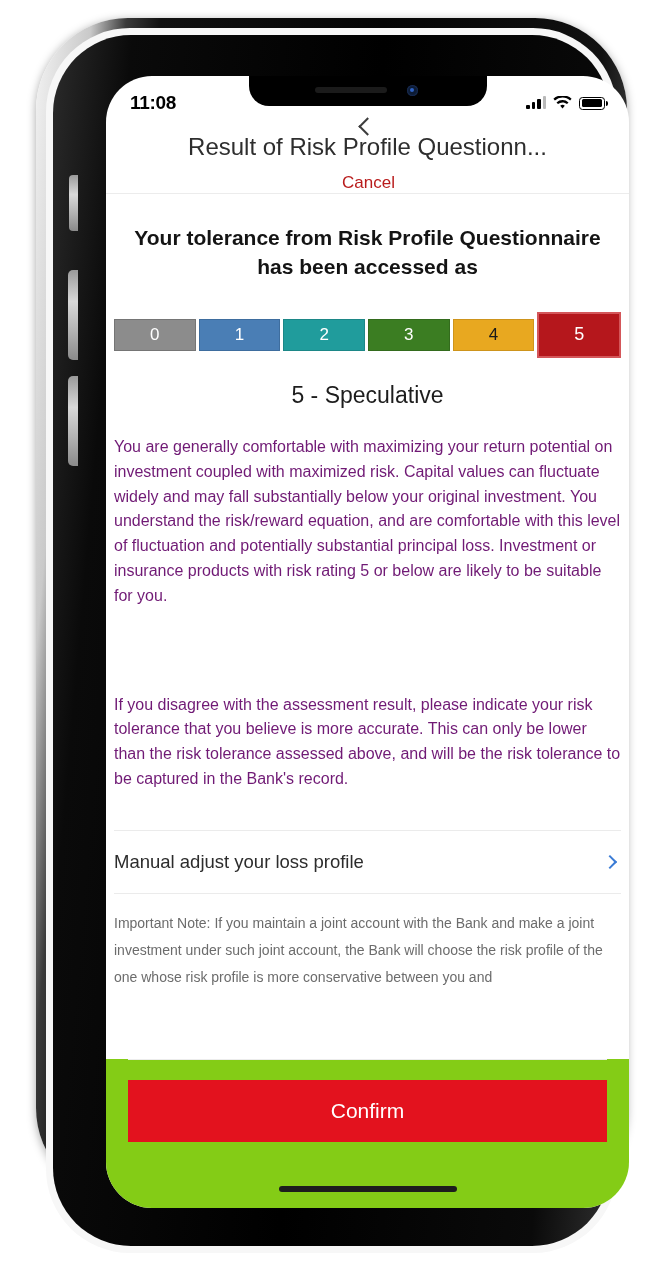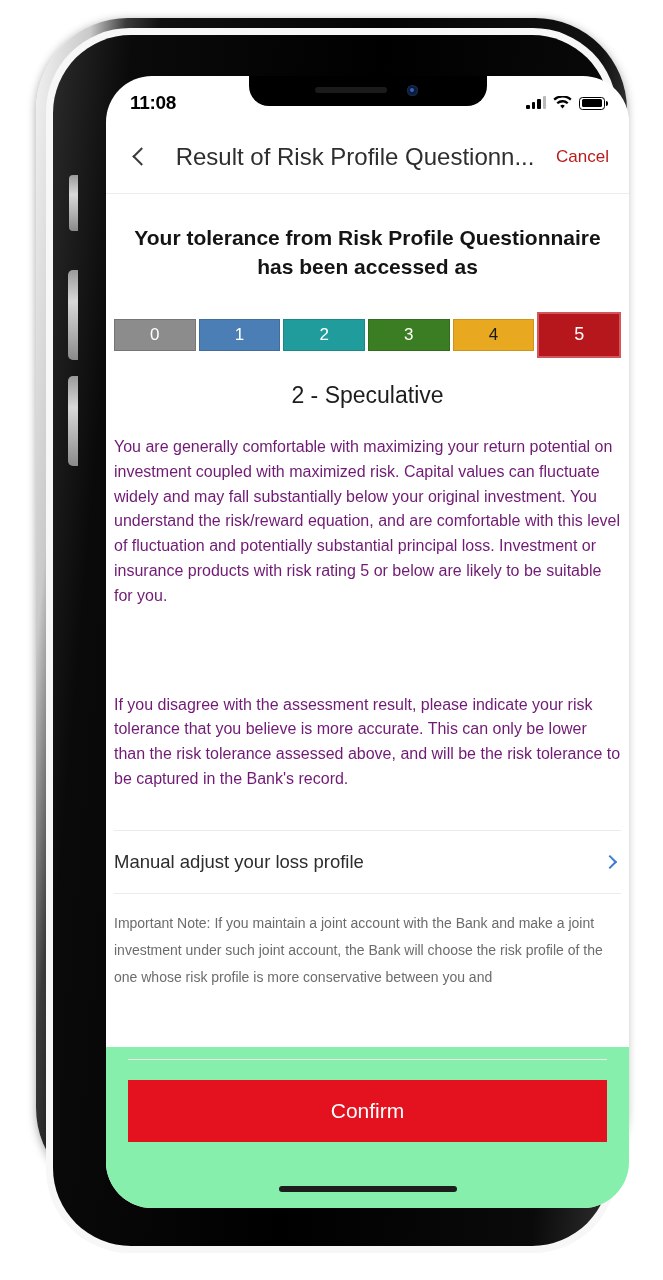--- a/index.html
+++ b/index.html
@@ -117,20 +117,21 @@
   }
   #battery-fill { width: 100%; height: 100%; background: #000; border-radius: 1.5px; }
 
   
   #nav-bar {
     height: 74px;
     display: flex; align-items: center;
     padding: 0 20px;
     border-bottom: 1px solid #ececec;
     position: relative;
+    flex-direction: column;
   }
   #back-button {
     width: 30px; flex: none;
     display: flex; align-items: center; justify-content: center;
     cursor: pointer;
   }
   #back-chevron {
     width: 13px; height: 13px;
     border-left: 2.3px solid #3c3c3c;
     border-bottom: 2.3px solid #3c3c3c;
@@ -215,22 +216,22 @@
     font-size: 14px; line-height: 1.95;
     color: #6c6c6c;
     max-height: 82px;
     overflow: hidden;
   }
 
   
   #confirm-area {
     position: absolute;
     left: 0; right: 0; bottom: 0;
-    padding: 12px 22px 66px 22px;
-    background: #86efac;
+    padding: 0 22px 66px 22px;
+    background: #84cc16;
   }
   #confirm-divider { height: 1px; background: #ececec; margin-bottom: 20px; }
   #confirm-button {
     width: 100%; height: 62px;
     background: #E3121E;
     color: #fff; font-size: 21px;
     border: none; cursor: pointer;
     font-family: "Liberation Sans", sans-serif;
   }
   #home-indicator {
@@ -294,21 +295,21 @@
 
       <div id="risk-scale">
           <div class="risk-segment" style="background: rgb(140, 140, 140); border-color: rgb(117, 117, 117); color: rgb(255, 255, 255);">0</div>
           <div class="risk-segment" style="background: rgb(74, 126, 181); border-color: rgb(62, 109, 158); color: rgb(255, 255, 255);">1</div>
           <div class="risk-segment" style="background: rgb(32, 156, 156); border-color: rgb(28, 135, 135); color: rgb(255, 255, 255);">2</div>
           <div class="risk-segment" style="background: rgb(59, 125, 34); border-color: rgb(51, 107, 29); color: rgb(255, 255, 255);">3</div>
           <div class="risk-segment" style="background: rgb(232, 168, 32); border-color: rgb(206, 148, 27); color: rgb(26, 26, 26);">4</div>
           <div class="risk-segment selected" style="background: rgb(181, 23, 28); border-color: rgb(212, 86, 90); color: rgb(255, 255, 255);">5</div>
         </div>
 
-      <div id="risk-label">2 - Speculative</div>
+      <div id="risk-label">5 - Speculative</div>
 
       <p class="body-paragraph">You are generally comfortable with maximizing your return potential on investment coupled with maximized risk. Capital values can fluctuate widely and may fall substantially below your original investment. You understand the risk/reward equation, and are comfortable with this level of fluctuation and potentially substantial principal loss. Investment or insurance products with risk rating 5 or below are likely to be suitable for you.</p>
 
       <p class="body-paragraph" id="paragraph-disagree">If you disagree with the assessment result, please indicate your risk tolerance that you believe is more accurate. This can only be lower than the risk tolerance assessed above, and will be the risk tolerance to be captured in the Bank's record.</p>
 
       <div id="manual-adjust-divider"></div>
       <div id="manual-adjust-row">
         <span id="manual-adjust-label">Manual adjust your loss profile</span>
         <span id="manual-adjust-chevron"></span>
       </div>

